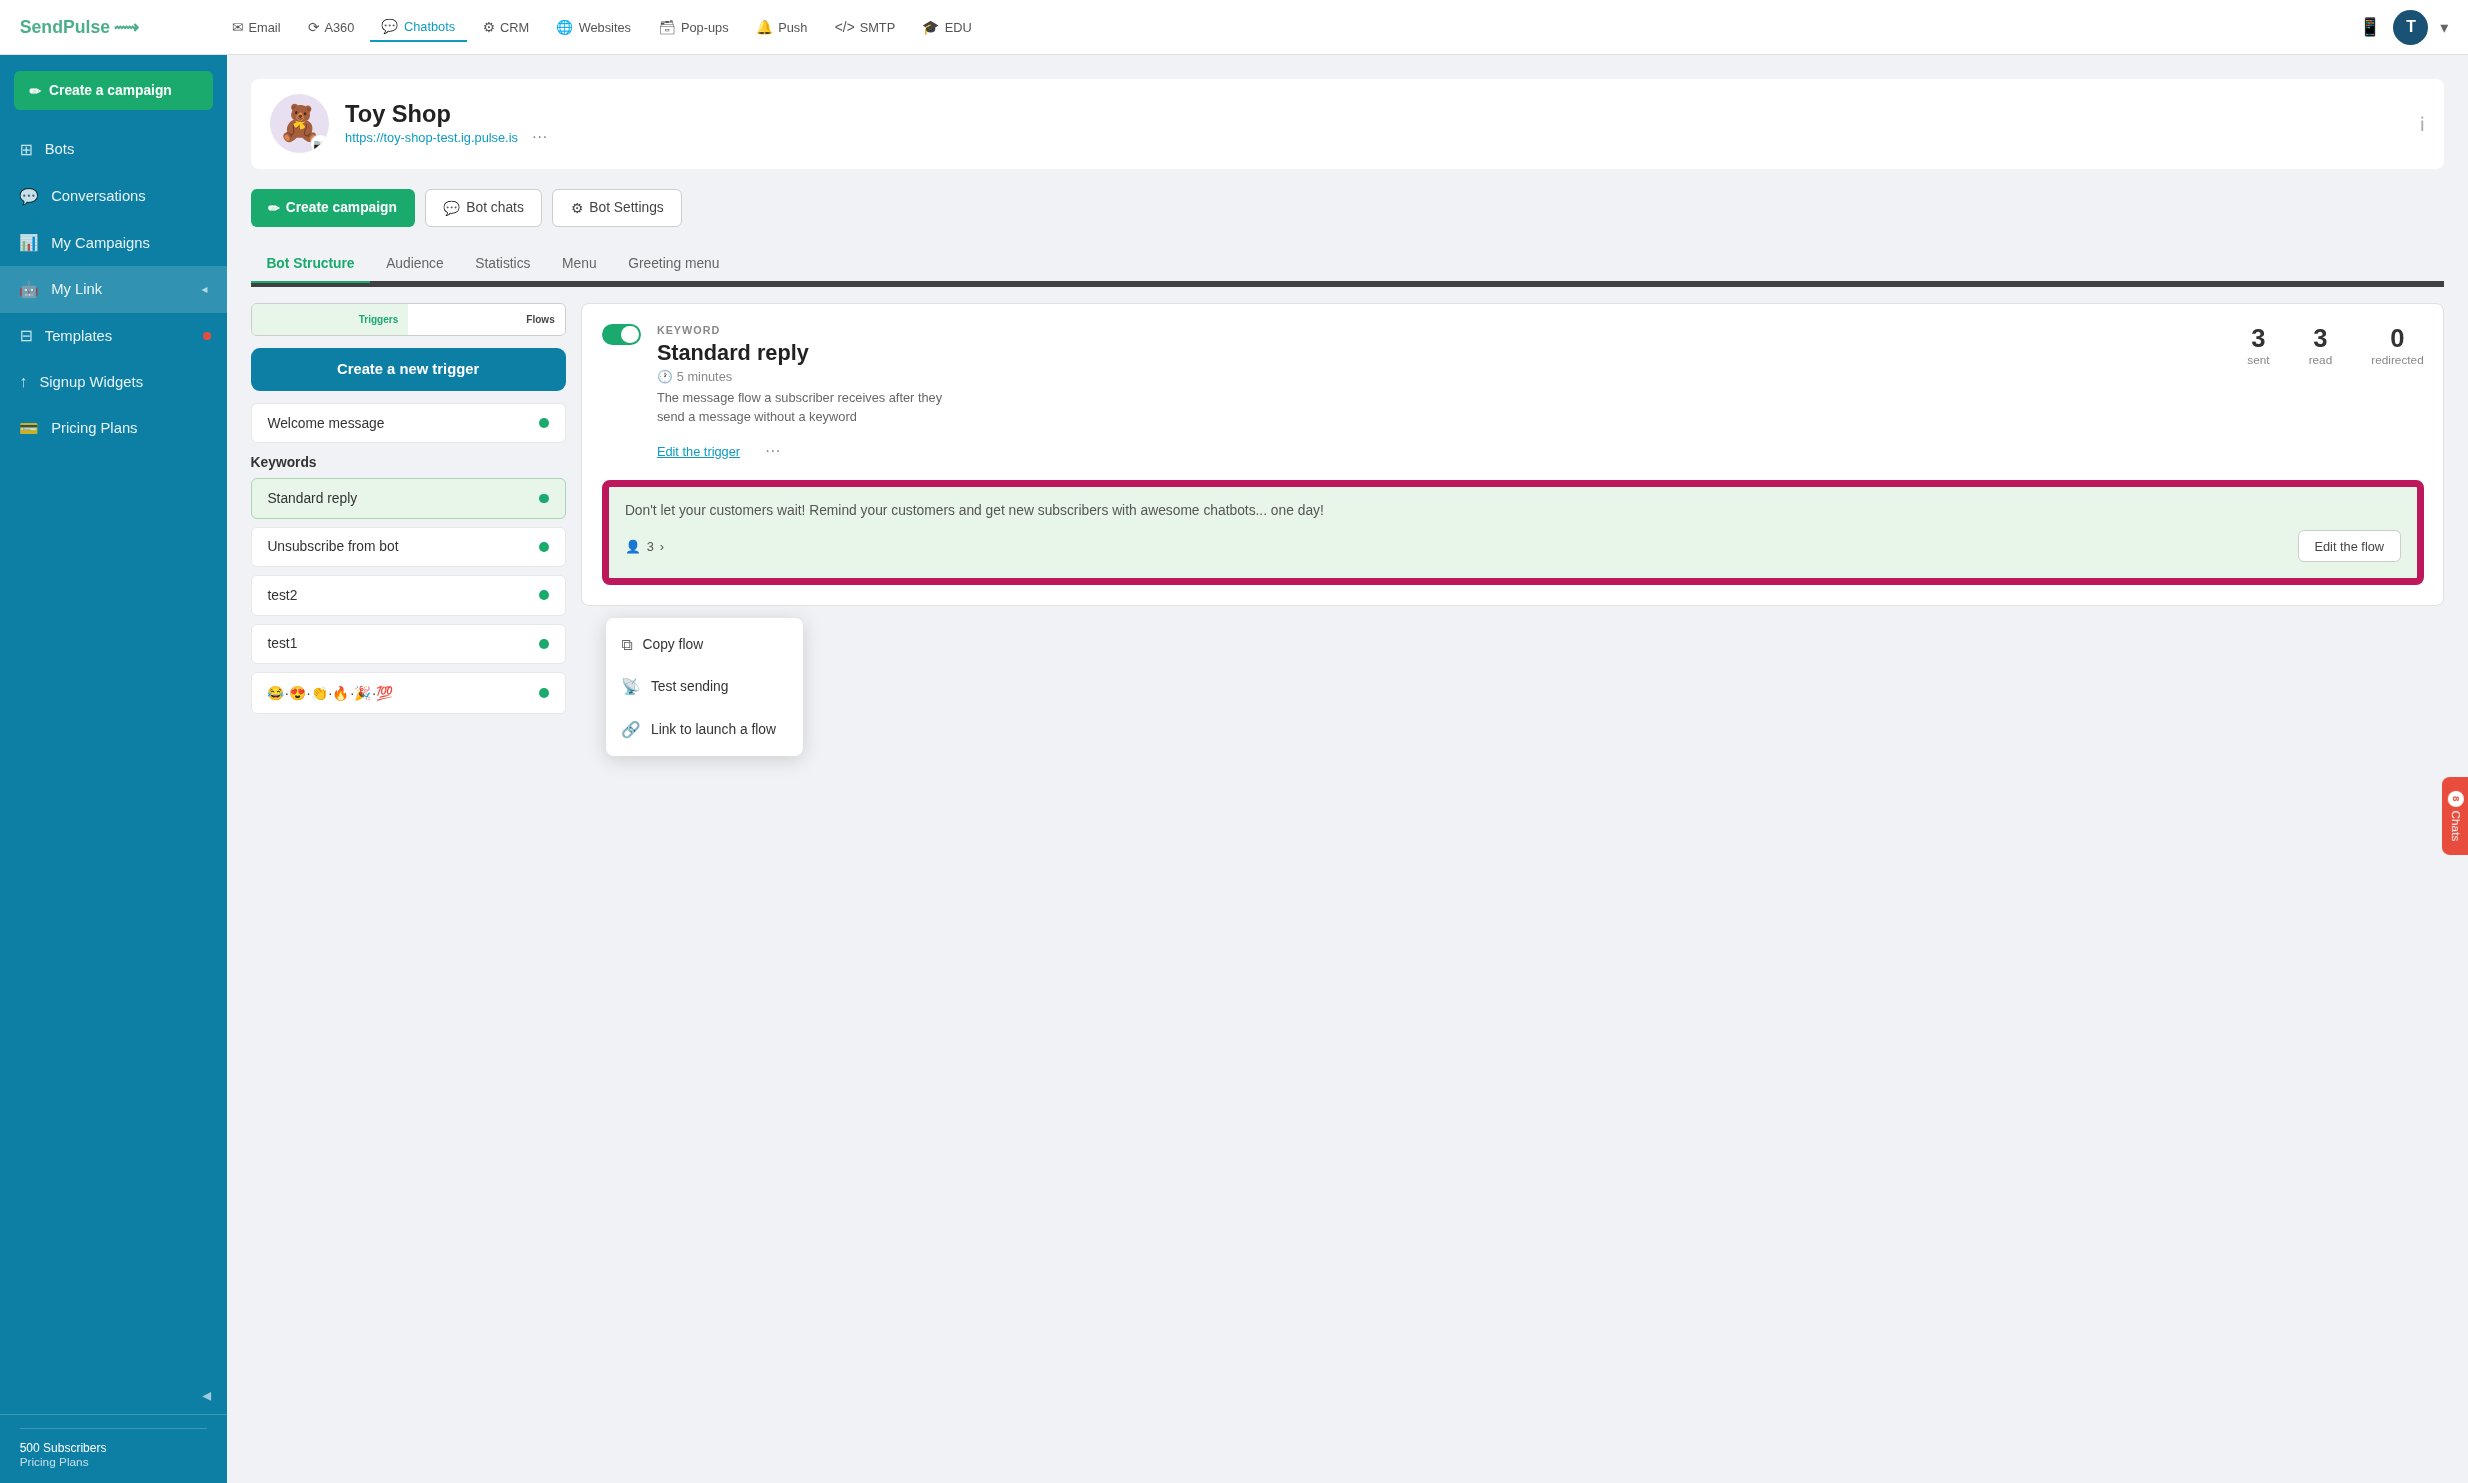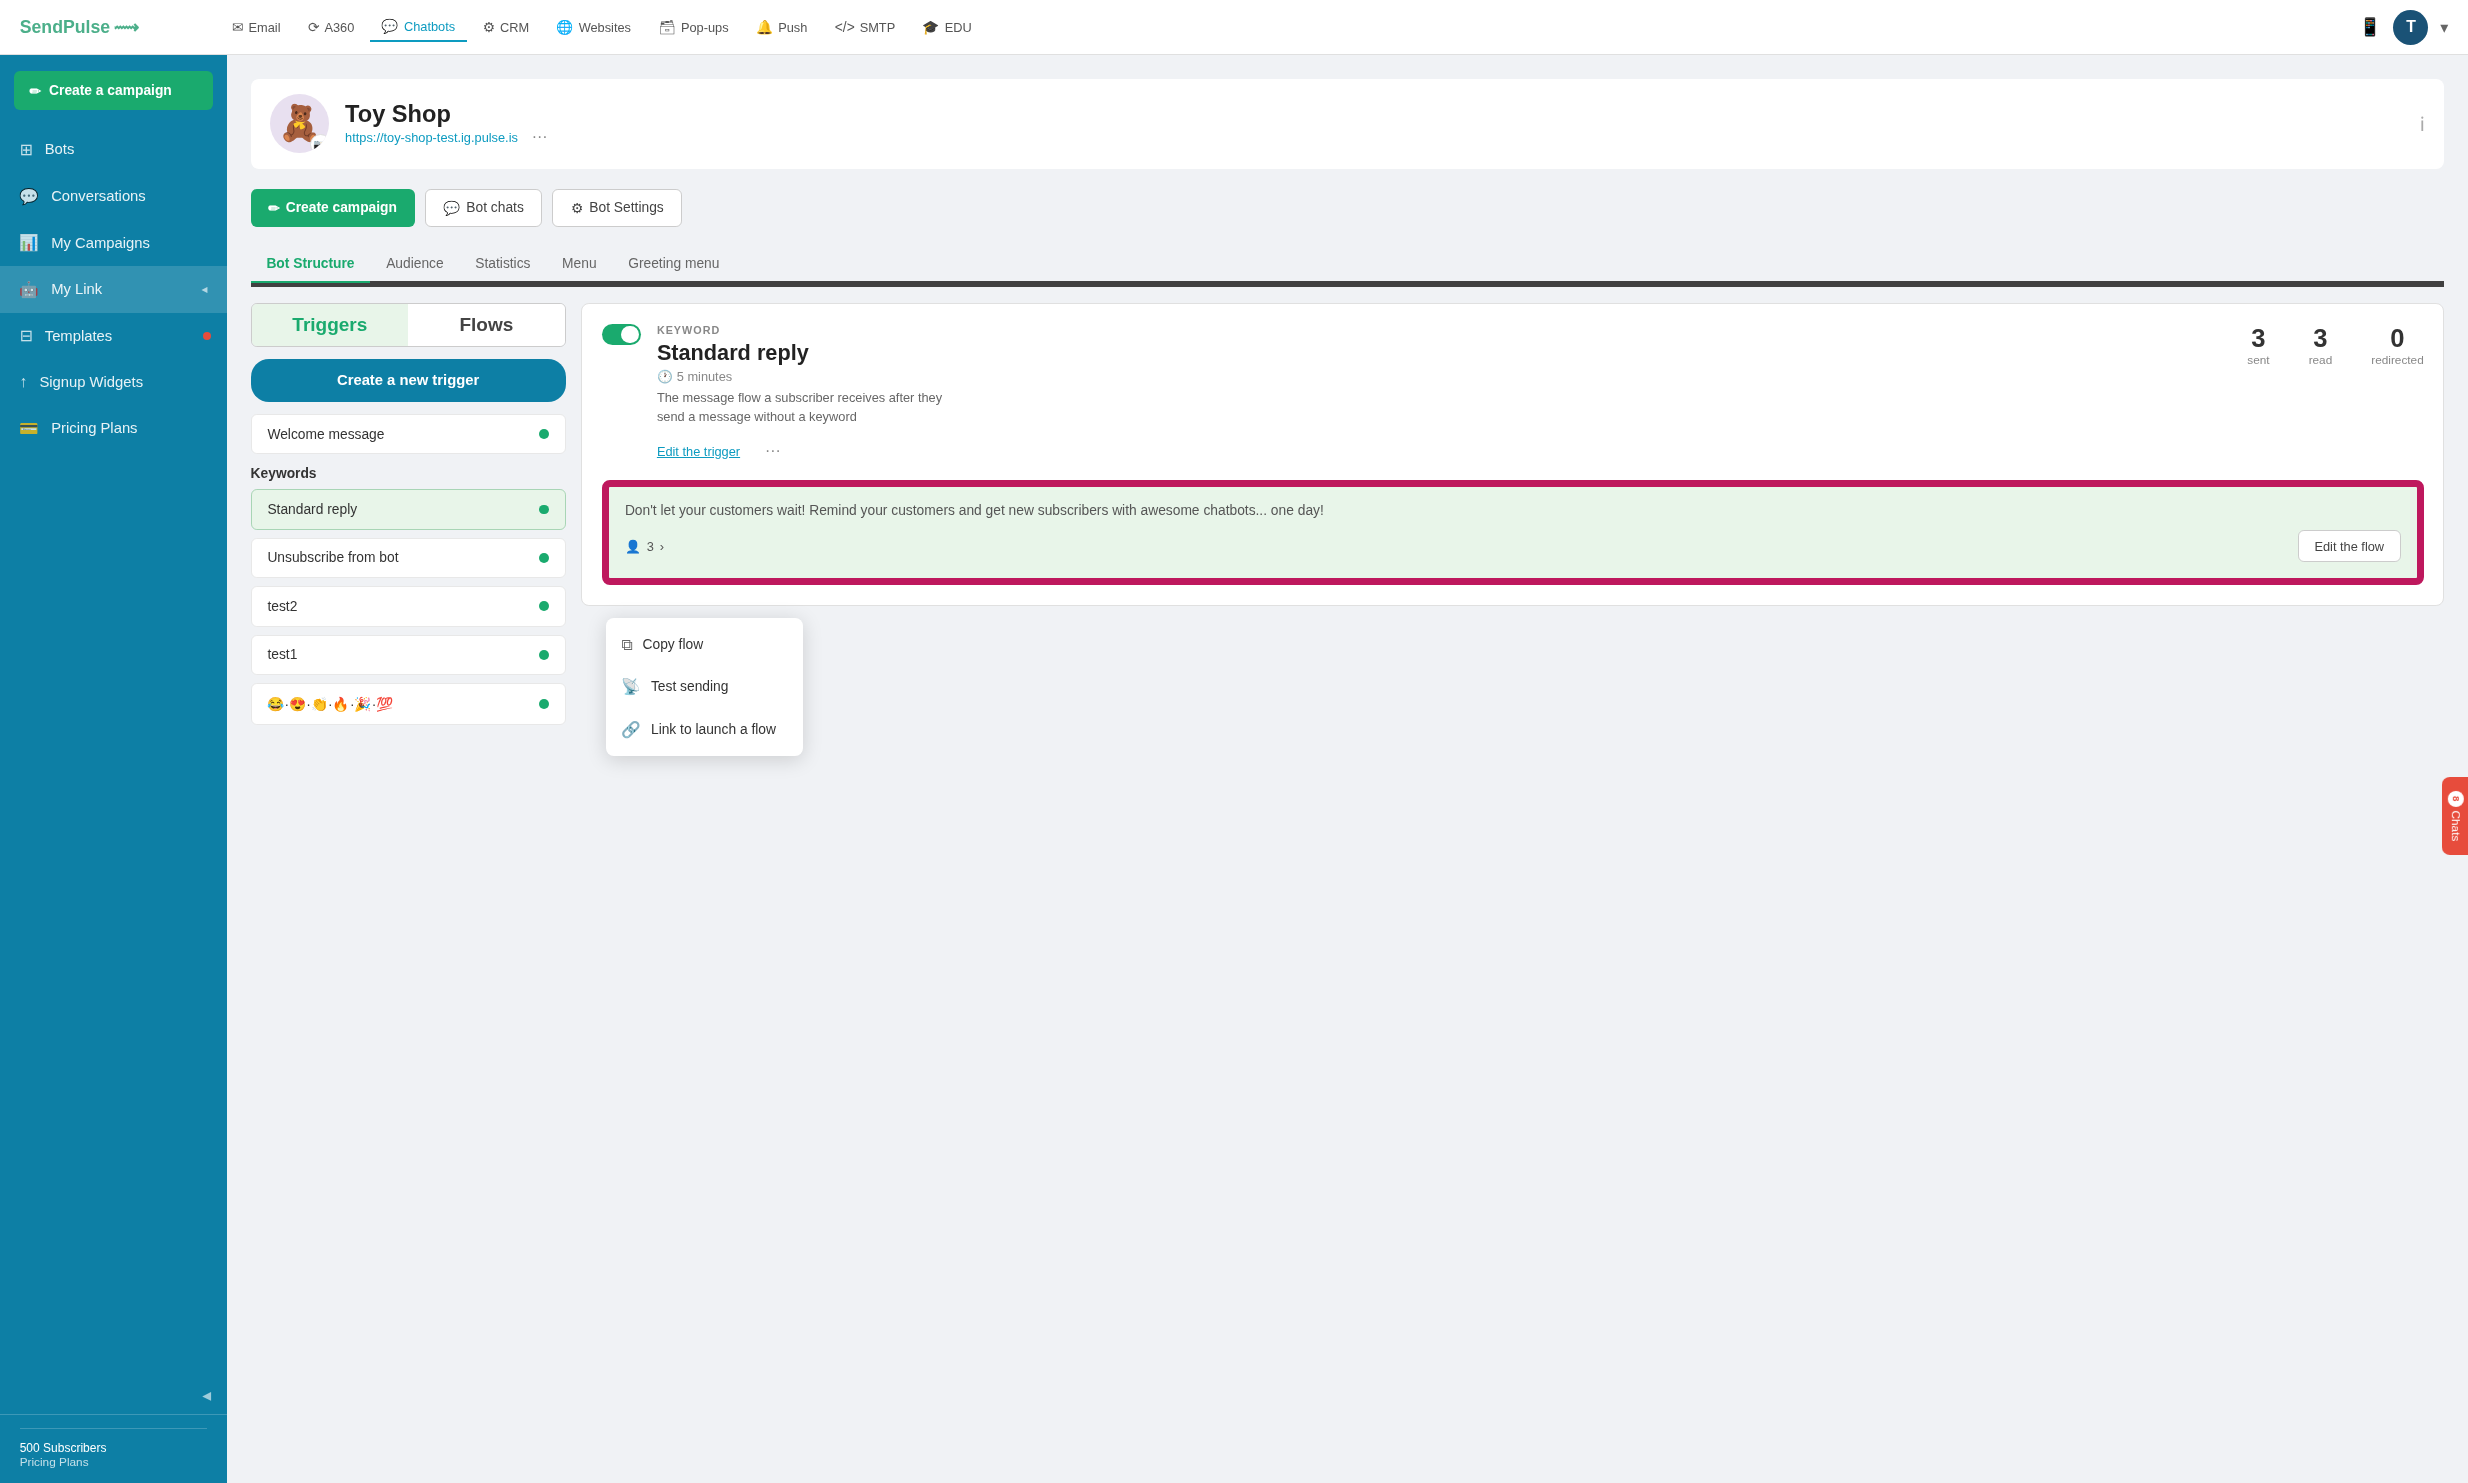--- a/index.html
+++ b/index.html
@@ -112,25 +112,25 @@
     .tab.active { color: #1aaa6e; border-bottom-color: #1aaa6e; font-weight: 600; }
 
     
     .two-col { display: flex; gap: 15.8px; }
 
     
     .left-panel { width: 315px; flex-shrink: 0; }
 
     
     .trigger-flow-tabs { display: flex; border: 1px solid #ccc; border-radius: 5.9px; overflow: hidden; margin-bottom: 11.8px; }
-    .tf-tab { flex: 1; padding: 9.9px; text-align: center; font-size: 19px; font-weight: 600; cursor: pointer; background: #fff; color: #444; border: none; }
+    .tf-tab { flex: 1; padding: 9.9px; text-align: right; font-size: 10px; font-weight: 600; cursor: pointer; background: #fff; color: #444; border: none; }
     .tf-tab.active { background: #e8f5e9; color: #1aaa6e; }
 
     
-    .create-trigger-btn { width: 100%; background: #0d7fa5; color: #fff; border: none; border-radius: 18px; padding: 13.8px; font-size: 14.8px; font-weight: 600; cursor: pointer; margin-bottom: 11.8px; }
+    .create-trigger-btn { width: 100%; background: #0d7fa5; color: #fff; border: none; border-radius: 9px; padding: 13.8px; font-size: 14.8px; font-weight: 600; cursor: pointer; margin-bottom: 11.8px; }
 
     
     .list-item { background: #fff; border-radius: 5.9px; padding: 11.8px 15.8px; margin-bottom: 7.9px; display: flex; align-items: center; justify-content: space-between; font-size: 13.8px; color: #333; cursor: pointer; border: 1px solid #e8e8e8; }
     .list-item.selected { background: #e8f5e9; border-color: #a8d5b5; }
     .green-dot { width: 9.9px; height: 9.9px; border-radius: 50%; background: #1aaa6e; }
     .section-title { font-weight: 700; font-size: 13.8px; color: #333; margin: 11.8px 0 7.9px; }
 
     
     .right-panel { flex: 1; }
 

